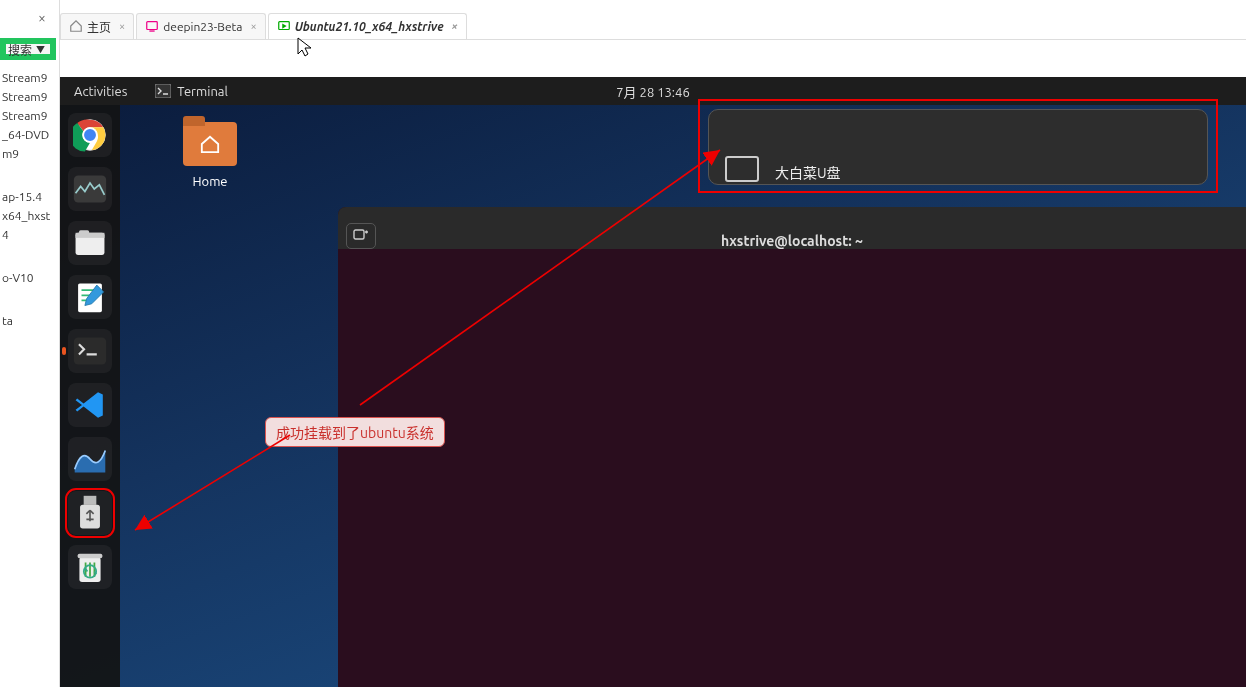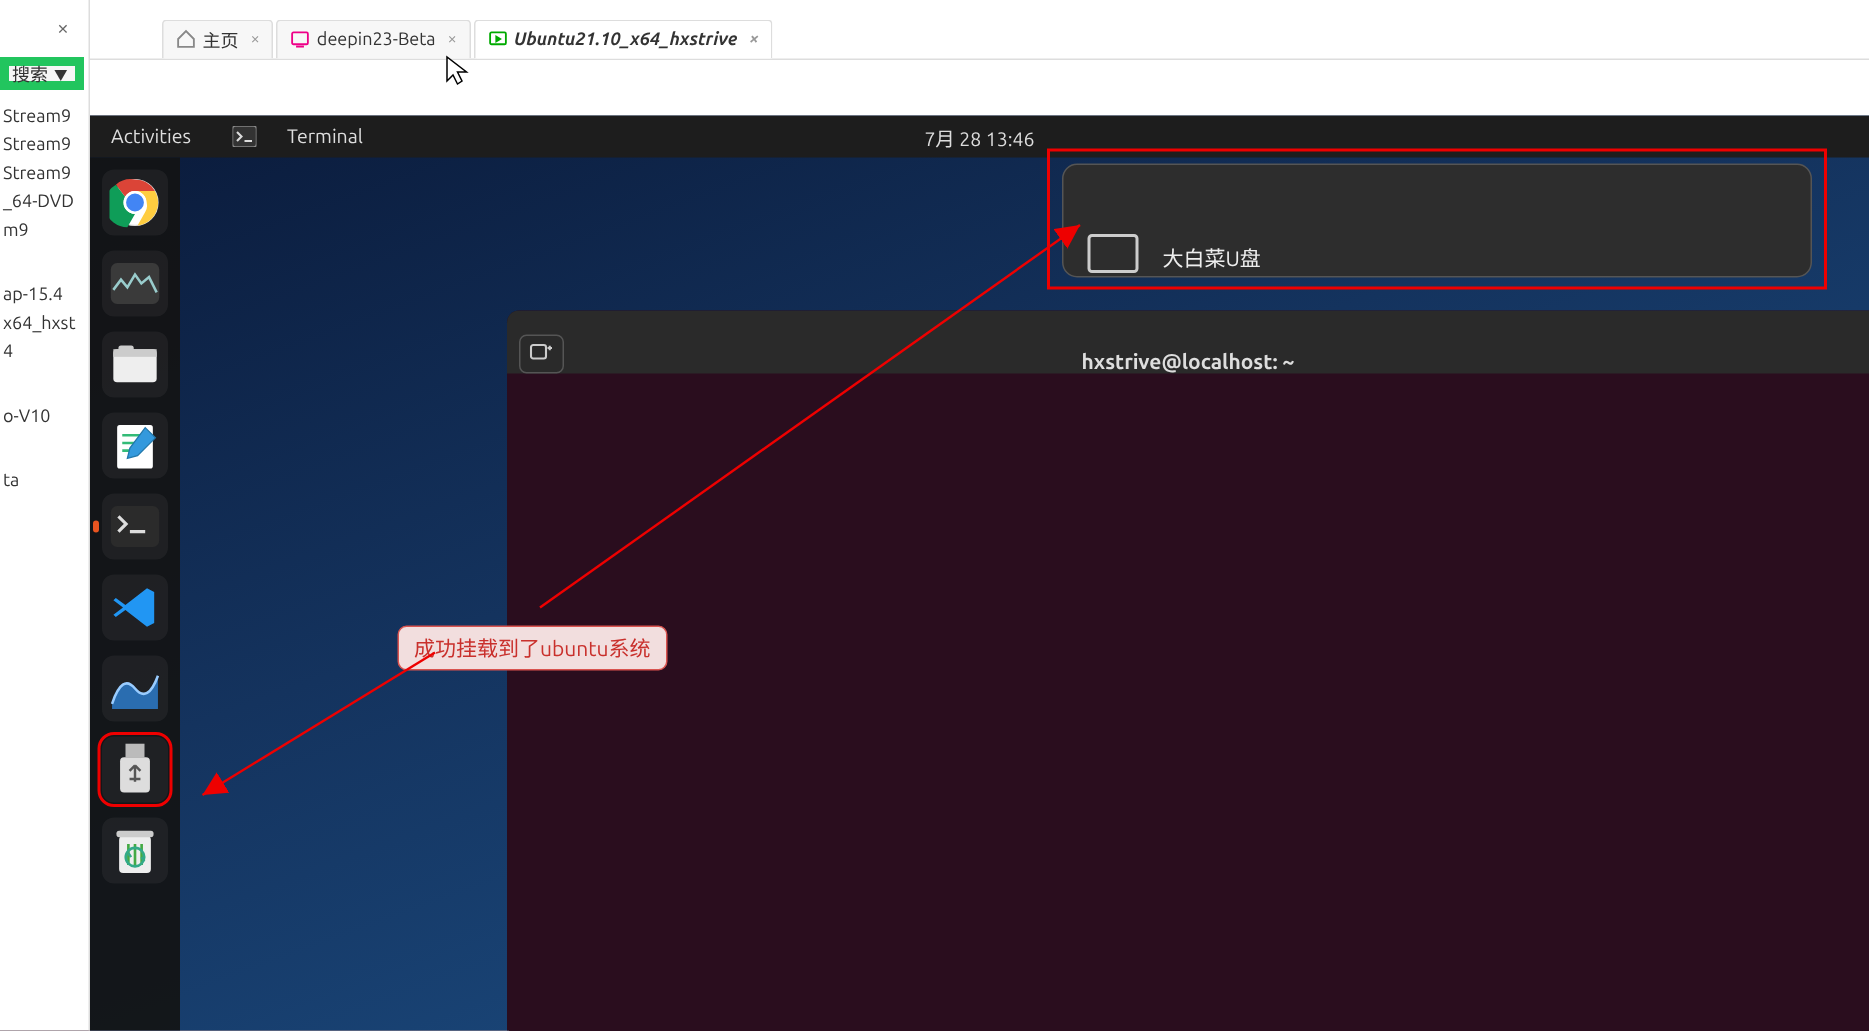--- a/index.html
+++ b/index.html
@@ -7,33 +7,33 @@
 
 
 .host-sidebar { position: absolute; left: 0; top: 0; width: 60px; height: 687px; background: #fff; border-right: 1px solid #ddd; }
 .host-close { position: absolute; left: 38px; top: 10px; font-size: 14px; color: #666; cursor: pointer; }
 .host-search { position: absolute; left: 0; top: 38px; width: 56px; height: 22px; font-size: 12px; display: flex; align-items: center; padding-left: 2px; color: #333; border: 6px solid #22c55e; background: #f6f6f6; }
 .host-search span.arrow { margin-left: 4px; font-size: 9px; }
 .host-items { position: absolute; left: 0; top: 68px; width: 56px; font-size: 12px; color: #333; }
 .host-items div { white-space: nowrap; overflow: hidden; padding: 3px 2px; }
 
 
-.vm-tabbar { position: absolute; left: 60px; top: 12px; right: 0; height: 28px; background: #fff; display: flex; align-items: center; border-bottom: 1px solid #ddd; padding-left: 48px; }
+.vm-tabbar { position: absolute; left: 60px; top: 12px; right: 0; height: 28px; background: #fff; display: flex; align-items: center; border-bottom: 1px solid #ddd; }
 .vm-tab { display: flex; align-items: center; height: 26px; padding: 0 8px; border: 1px solid #ddd; border-bottom: none; margin-right: 2px; font-size: 12px; color: #333; background: #f7f7f7; border-radius: 3px 3px 0 0; gap: 4px; }
 .vm-tab.active { background: #fff; font-weight: bold; font-style: italic; }
 .vm-tab .tabicon { width: 14px; height: 14px; display: inline-block; }
 .vm-tab .x { color: #999; margin-left: 4px; font-size: 11px; }
 
 
 .ubuntu { position: absolute; left: 60px; top: 40px; width: 1186px; height: 647px; background: linear-gradient(160deg, #0a1a3a 0%, #14335e 40%, #1b4b80 80%); overflow: hidden; margin-top: 37px; }
 
 
 .topbar { position: absolute; left: 0; top: 0; right: 0; height: 28px; background: #1d1d1d; color: #ddd; display: flex; align-items: center; font-size: 13px; }
 .topbar .act { padding: 0 14px; height: 100%; display: flex; align-items: center; }
-.topbar .act.app { display: flex; gap: 20px; }
+.topbar .act.app { display: flex; gap: 6px; }
 .topbar .clock-center { position:absolute; left:0; right:0; text-align:center; pointer-events:none; }
 
 
 .dock { position: absolute; left: 0; top: 28px; width: 60px; bottom: 0; background: rgba(20,20,20,.92); display: flex; flex-direction: column; align-items: center; padding-top: 8px; gap: 10px; }
 .dock .ditem { width: 44px; height: 44px; border-radius: 8px; display: flex; align-items: center; justify-content: center; background: rgba(255,255,255,.05); position: relative; }
 .dock .ditem.act::before { content: ''; position: absolute; left: -6px; top: 18px; width: 4px; height: 8px; background: #e95420; border-radius: 2px; }
 .dock .hl { outline: 2px solid #e00; outline-offset: 1px; }
 
 
 .desktop-icon { position: absolute; left: 110px; top: 45px; width: 80px; text-align: center; color: #fff; font-size: 13px; }
@@ -205,20 +205,30 @@
       <svg width="30" height="34" viewBox="0 0 34 38">
           <rect x="5" y="8" width="24" height="28" rx="3" fill="#eee"></rect>
           <rect x="3" y="4" width="28" height="5" rx="2" fill="#ccc"></rect>
           <path d="M12 14v16M17 14v16M22 14v16" stroke="#4a4" stroke-width="2"></path>
           <circle cx="17" cy="24" r="7" fill="none" stroke="#3a8" stroke-width="2"></circle>
           <path d="M14 24l-2-3m10 3l2 3" stroke="#3a8" stroke-width="2"></path>
         </svg>
     </div>
   </div>
 
+  <div class="desktop-icon">
+    <div class="folder">
+      <span class="home-g">
+        <svg width="22" height="20" viewBox="0 0 24 22">
+            <path d="M3 11 12 3l9 8v9H3z" fill="none" stroke="#fff" stroke-width="2"></path>
+          </svg>
+      </span>
+    </div>
+    <div>Home</div>
+  </div>
 
   <div class="notif-wrap">
     <div class="notif">
       <div class="nicon"></div>
       <div>大白菜U盘</div>
     </div>
   </div>
 
   <div class="termwin">
     <div class="thead">

